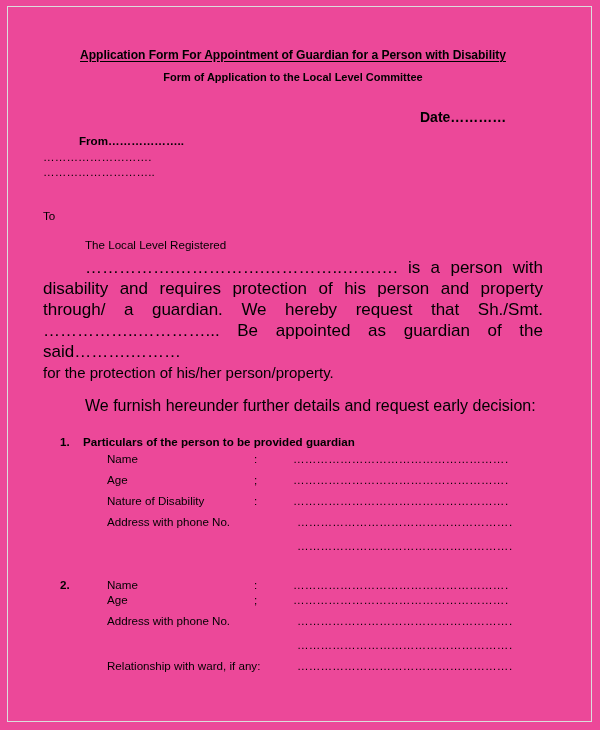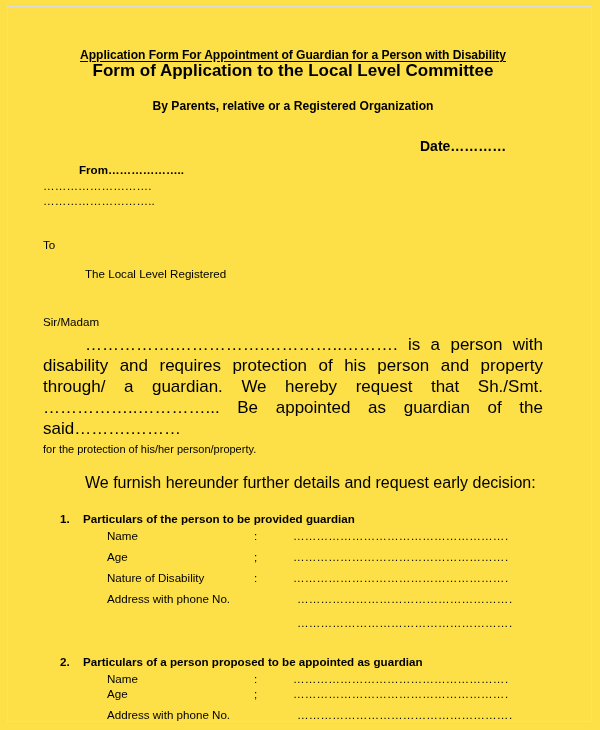--- a/index.html
+++ b/index.html
@@ -9,21 +9,21 @@
     background: #ffffff;
   }
   body {
     font-family: "Liberation Sans", sans-serif;
     color: #000000;
   }
   .page {
     position: relative;
     width: 600px;
     height: 730px;
-    background: #fde047;
+    background: #ec4899;
     box-sizing: border-box;
     overflow: hidden;
   }
   .page-border {
     position: absolute;
     left: 7px;
     top: 6px;
     width: 585px;
     height: 716px;
     border: 1px solid #dcdcdc;
@@ -44,25 +44,25 @@
   .doc-title {
     font-size: 12.1px;
     font-weight: bold;
     text-align: center;
     text-decoration: underline;
     text-underline-offset: 2px;
     letter-spacing: -0.05px;
     line-height: 15px;
   }
   .doc-subtitle {
-    font-size: 17px;
+    font-size: 11px;
     font-weight: bold;
     text-align: center;
     line-height: 15px;
-    margin-top: 0;
+    margin-top: 7px;
   }
   .doc-subtitle2 {
     font-size: 12.1px;
     font-weight: bold;
     text-align: center;
     line-height: 15px;
     margin-top: 21px;
   }
 
   
@@ -109,21 +109,21 @@
   .para {
     margin-top: 5px;
     font-size: 17px;
     line-height: 21px;
     text-align: justify;
     text-justify: inter-word;
     text-indent: 42px;
   }
   .para-tail {
     margin-top: 0;
-    font-size: 11px;
+    font-size: 15px;
     line-height: 21px;
   }
   .furnish {
     margin-top: 16px;
     padding-left: 42px;
     font-size: 16px;
     line-height: 14px;
   }
 
   
@@ -196,35 +196,33 @@
 <body>
 
 <div class="page">
   <div class="page-border"></div>
 
   <div class="content">
 
     <div class="title-block">
       <div class="doc-title">Application Form For Appointment of Guardian for a Person with Disability</div>
       <div class="doc-subtitle">Form of Application to the Local Level Committee</div>
-      <div class="doc-subtitle2">By Parents, relative or a Registered Organization</div>
     </div>
 
     <div class="date-row">Date…………</div>
 
     <div class="from-block">
       <div class="from-line1">From………………..</div>
       <div class="from-line">……………………….</div>
       <div class="from-line">………………………..</div>
     </div>
 
     <div class="to-label">To</div>
     <div class="to-body">The Local Level Registered</div>
 
-    <div class="salutation">Sir/Madam</div>
     <div class="para">…………….…………….…………..………. is a person with disability and requires protection of his person and property through/ a guardian. We hereby request that Sh./Smt. ……………..…………... Be appointed as guardian of the said……….………</div>
     <div class="para-tail">for the protection of his/her person/property.</div>
 
     <div class="furnish">We furnish hereunder further details and request early decision:</div>
 
     <div class="section">
       <div class="sec-head">
         <span class="sec-num">1.</span>
         <span>Particulars of the person to be provided guardian</span>
       </div>
@@ -253,21 +251,20 @@
           <span class="field-label wide">&nbsp;</span>
           <span class="field-sep" style="flex:0 0 0;width:0"></span>
           <span class="field-dots">…………………………………………………</span>
         </div>
       </div>
     </div>
 
     <div class="section second">
       <div class="sec-head">
         <span class="sec-num">2.</span>
-        <span>Particulars of a person proposed to be appointed as guardian</span>
       </div>
       <div class="fields">
         <div class="field-row first">
           <span class="field-label">Name</span>
           <span class="field-sep">:</span>
           <span class="field-dots">…………………………………………………</span>
         </div>
         <div class="field-row tight">
           <span class="field-label">Age</span>
           <span class="field-sep">;</span>

